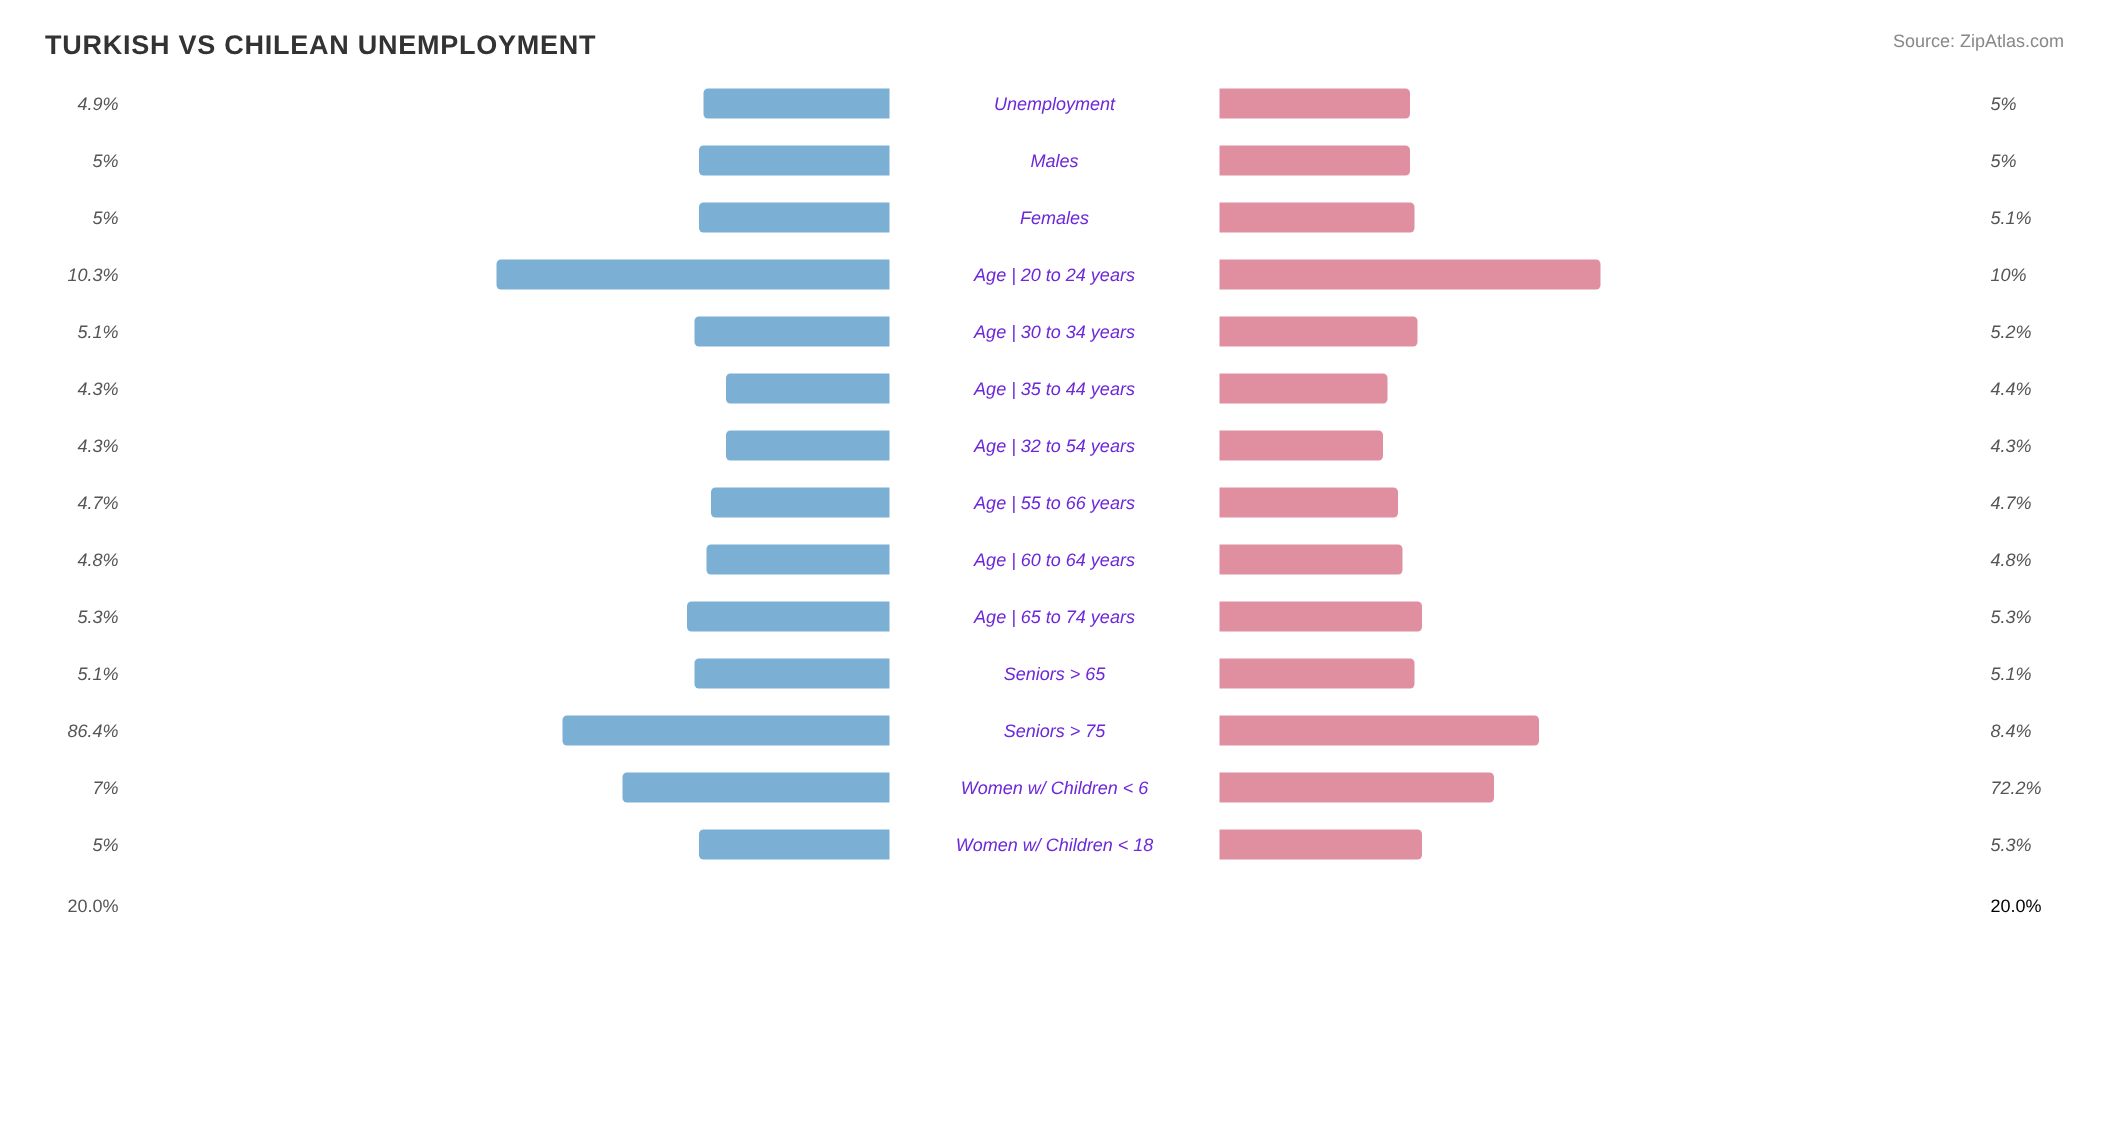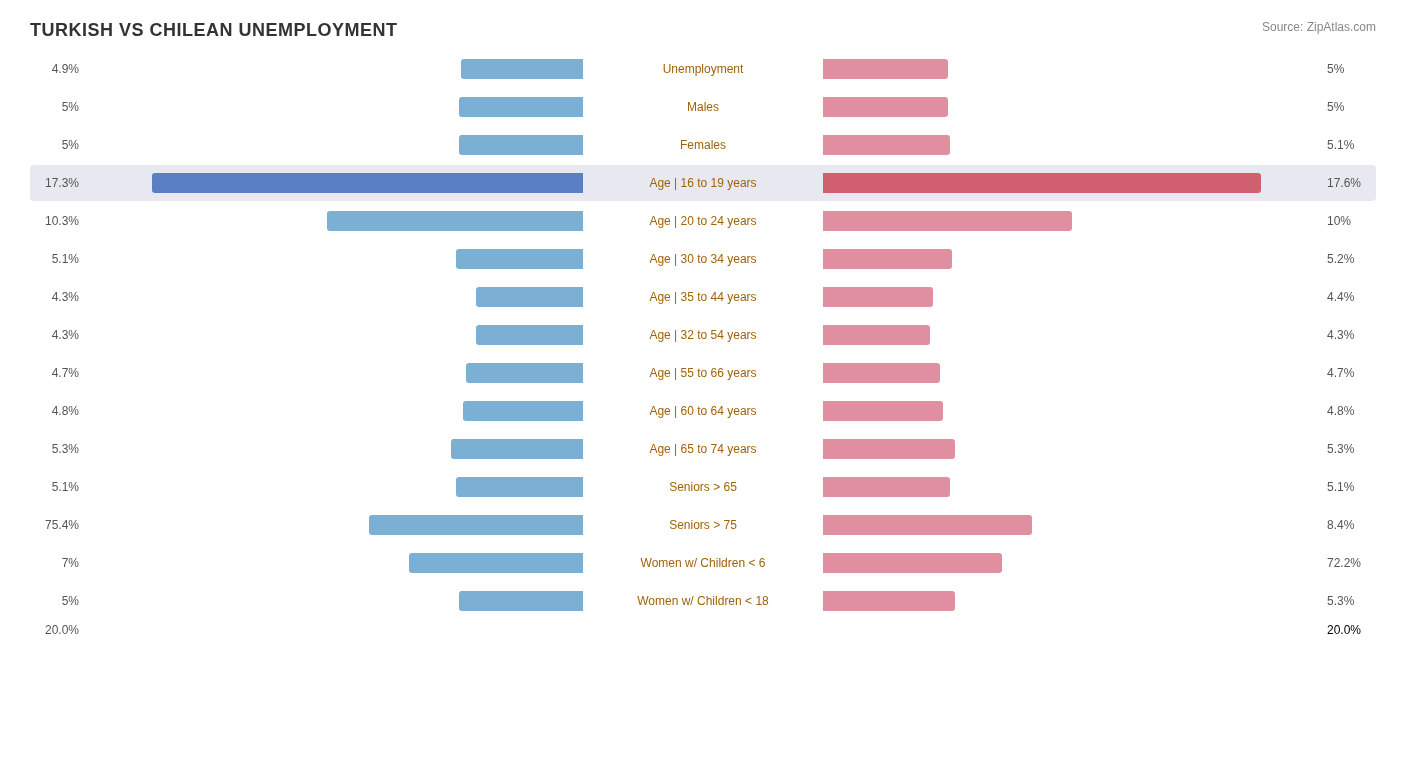--- a/index.html
+++ b/index.html
@@ -34,20 +34,21 @@
     .chart-area {
       margin-top: 10px;
       width: 100%;
     }
     .bar-row {
       display: flex;
       align-items: center;
       height: 36px;
       margin-bottom: 2px;
       position: relative;
+      font-style: italic;
     }
     .bar-row.highlighted {
       background: #e8e8f0;
       border-radius: 4px;
     }
     
     
     .row-inner {
       display: flex;
       align-items: center;
@@ -69,24 +70,24 @@
       align-items: center;
       height: 20px;
       position: relative;
     }
     .left-bar {
       height: 20px;
       background: #7bafd4;
       border-radius: 3px 0 0 3px;
     }
     .center-label {
-      width: 240px;
+      width: 220px;
       text-align: center;
       font-size: 12px;
-      color: #a16207;
+      color: #6d28d9;
       padding: 0 8px;
       flex-shrink: 0;
       z-index: 1;
       white-space: nowrap;
     }
     .right-bar-area {
       flex: 1;
       display: flex;
       justify-content: flex-start;
       align-items: center;
@@ -102,21 +103,21 @@
       text-align: left;
       font-size: 12px;
       color: #555;
       padding-left: 6px;
       flex-shrink: 0;
     }
     .axis-row {
       display: flex;
       align-items: center;
       width: 100%;
-      margin-top: 4px;
+      margin-top: 16px;
     }
     .axis-left {
       width: 55px;
       text-align: right;
       font-size: 12px;
       color: #555;
       padding-right: 6px;
       flex-shrink: 0;
     }
     .axis-right {
@@ -170,33 +171,20 @@
         <div class="left-bar-area">
           <div class="left-bar" style="width:25%; background:#7bafd4;"></div>
         </div>
         <div class="center-label">Females</div>
         <div class="right-bar-area">
           <div class="right-bar" style="width:25.5%; background:#e08fa0;"></div>
         </div>
         <div class="right-label">5.1%</div>
       </div>
     </div>
-      <div class="bar-row highlighted">
-      <div class="row-inner">
-        <div class="left-label">17.3%</div>
-        <div class="left-bar-area">
-          <div class="left-bar" style="width:86.5%; background:#5a7fc4;"></div>
-        </div>
-        <div class="center-label">Age | 16 to 19 years</div>
-        <div class="right-bar-area">
-          <div class="right-bar" style="width:88.00000000000001%; background:#d06070;"></div>
-        </div>
-        <div class="right-label">17.6%</div>
-      </div>
-    </div>
       <div class="bar-row">
       <div class="row-inner">
         <div class="left-label">10.3%</div>
         <div class="left-bar-area">
           <div class="left-bar" style="width:51.5%; background:#7bafd4;"></div>
         </div>
         <div class="center-label">Age | 20 to 24 years</div>
         <div class="right-bar-area">
           <div class="right-bar" style="width:50%; background:#e08fa0;"></div>
         </div>
@@ -289,21 +277,21 @@
         </div>
         <div class="center-label">Seniors &gt; 65</div>
         <div class="right-bar-area">
           <div class="right-bar" style="width:25.5%; background:#e08fa0;"></div>
         </div>
         <div class="right-label">5.1%</div>
       </div>
     </div>
       <div class="bar-row">
       <div class="row-inner">
-        <div class="left-label">75.4%</div>
+        <div class="left-label">86.4%</div>
         <div class="left-bar-area">
           <div class="left-bar" style="width:43%; background:#7bafd4;"></div>
         </div>
         <div class="center-label">Seniors &gt; 75</div>
         <div class="right-bar-area">
           <div class="right-bar" style="width:42.00000000000001%; background:#e08fa0;"></div>
         </div>
         <div class="right-label">8.4%</div>
       </div>
     </div>

